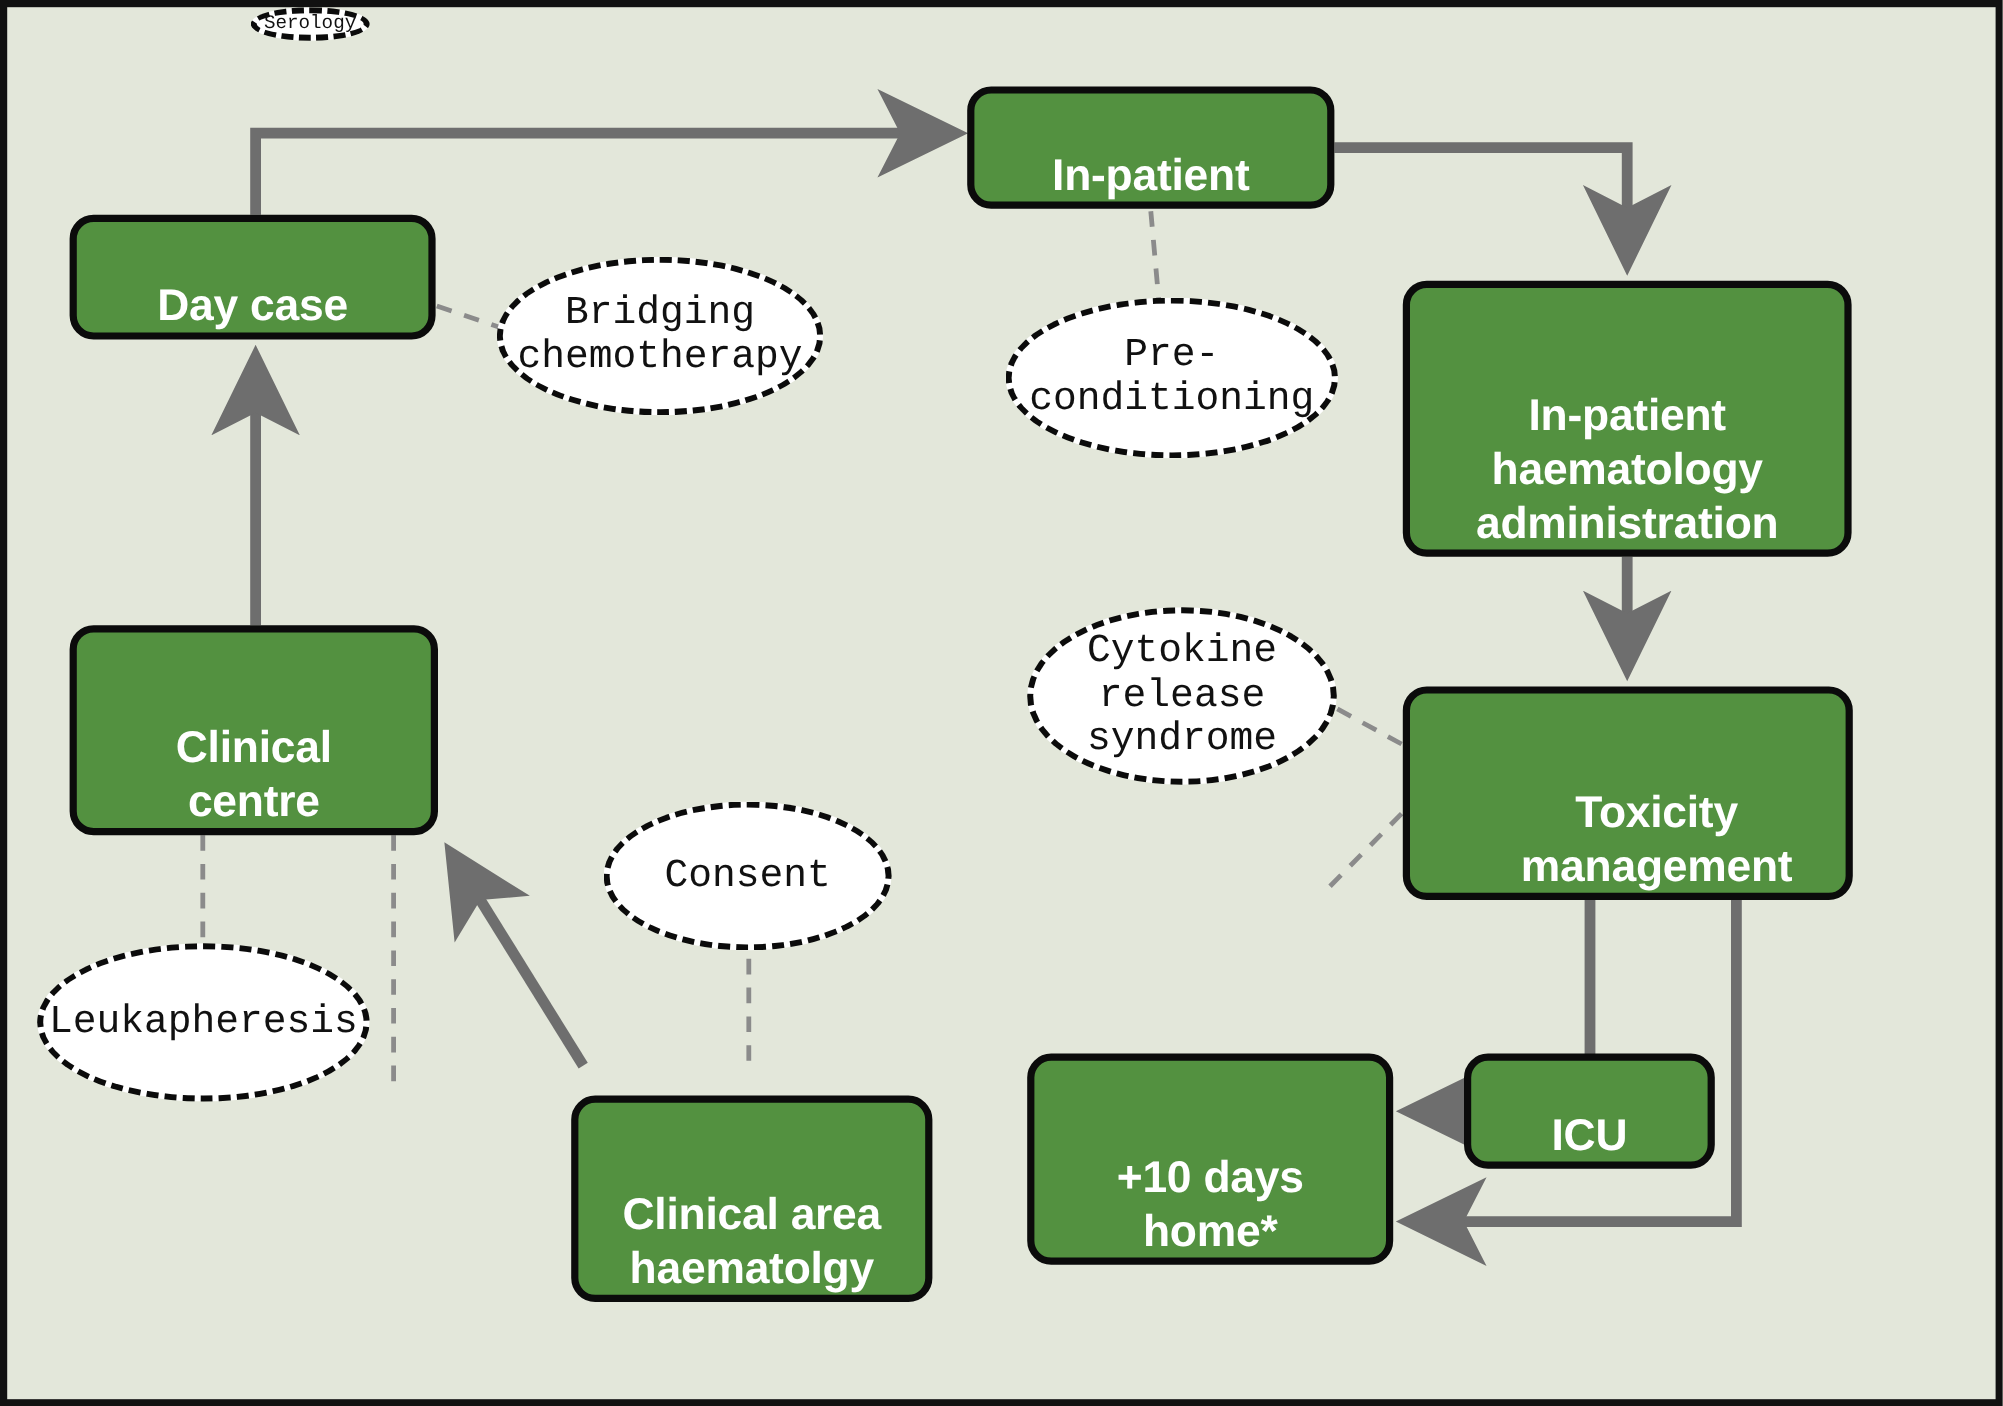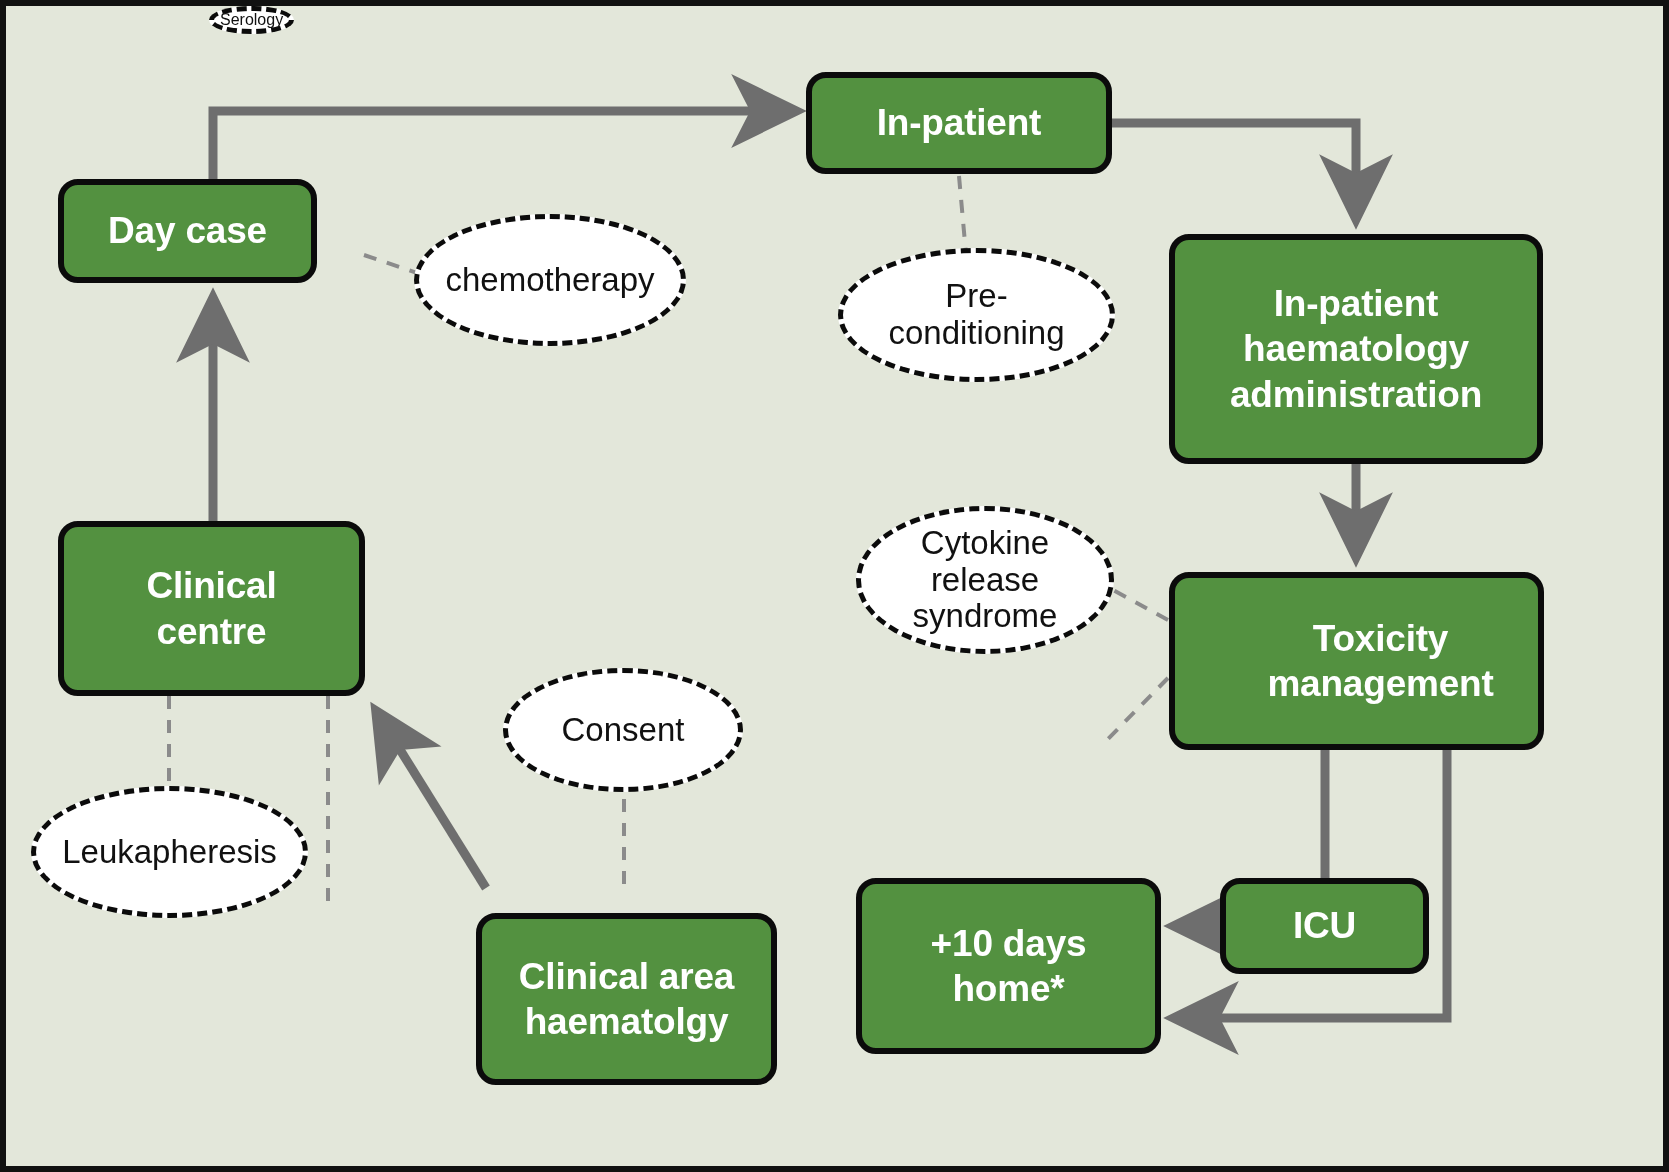--- a/index.html
+++ b/index.html
@@ -27,21 +27,21 @@
   }
   .node {
     position: absolute;
     box-sizing: border-box;
     background: #539140;
     border: 6px solid #0b0b0b;
     border-radius: 20px;
     color: #ffffff;
     font-weight: bold;
     display: flex;
-    align-items: center;
+    align-items: flex-end;
     justify-content: center;
     text-align: center;
     line-height: 1.22;
     letter-spacing: -0.2px;
     z-index: 3;
   }
   .node span { display: block; padding: 0 10px; }
 
   .bubble {
     position: absolute;
@@ -50,25 +50,26 @@
     border: 5px dashed #0b0b0b;
     border-radius: 50%;
     color: #111111;
     font-weight: normal;
     display: flex;
     align-items: center;
     justify-content: center;
     text-align: center;
     line-height: 1.12;
     z-index: 4;
+    font-family: Liberation Mono, monospace;
   }
   .bubble span { display: block; padding: 0 6px; }
 
   
-  #node-day-case        { left: 52px;   top: 173px; width: 259px;  height: 104px; font-size: 37px; }
+  #node-day-case        { left: 52px;   top: 173px; width: 305px;  height: 104px; font-size: 37px; }
   #node-in-patient      { left: 800px;  top: 66px;  width: 306px;  height: 102px; font-size: 37px; }
   #node-ip-haem-admin   { left: 1163px; top: 228px; width: 374px;  height: 230px; font-size: 37px; }
   #node-apheresis       { left: 52px;   top: 515px; width: 307px;  height: 175px; font-size: 37px; }
   #node-toxicity        { left: 1163px; top: 566px; width: 375px;  height: 178px; font-size: 37px; padding-left: 48px; }
   #node-clinical-area   { left: 470px;  top: 876px; width: 301px;  height: 172px; font-size: 37px; margin-top: 31px; }
   #node-icu             { left: 1214px; top: 872px; width: 209px;  height: 96px;  font-size: 37px; }
   #node-home            { left: 850px;  top: 872px; width: 305px;  height: 176px; font-size: 37px; }
 
   
   #bub-bridging     { left: 408px;  top: 208px; width: 272px; height: 132px; font-size: 33px; }
@@ -160,20 +161,21 @@
 
   <div class="node" id="node-home">
     <div>
       <span>+10 days</span>
       <span>home*</span>
     </div>
   </div>
 
   <div class="bubble" id="bub-bridging">
     <div>
+      <span>Bridging</span>
       <span>chemotherapy</span>
     </div>
   </div>
 
   <div class="bubble" id="bub-precond">
     <div>
       <span>Pre-</span>
       <span>conditioning</span>
     </div>
   </div>

